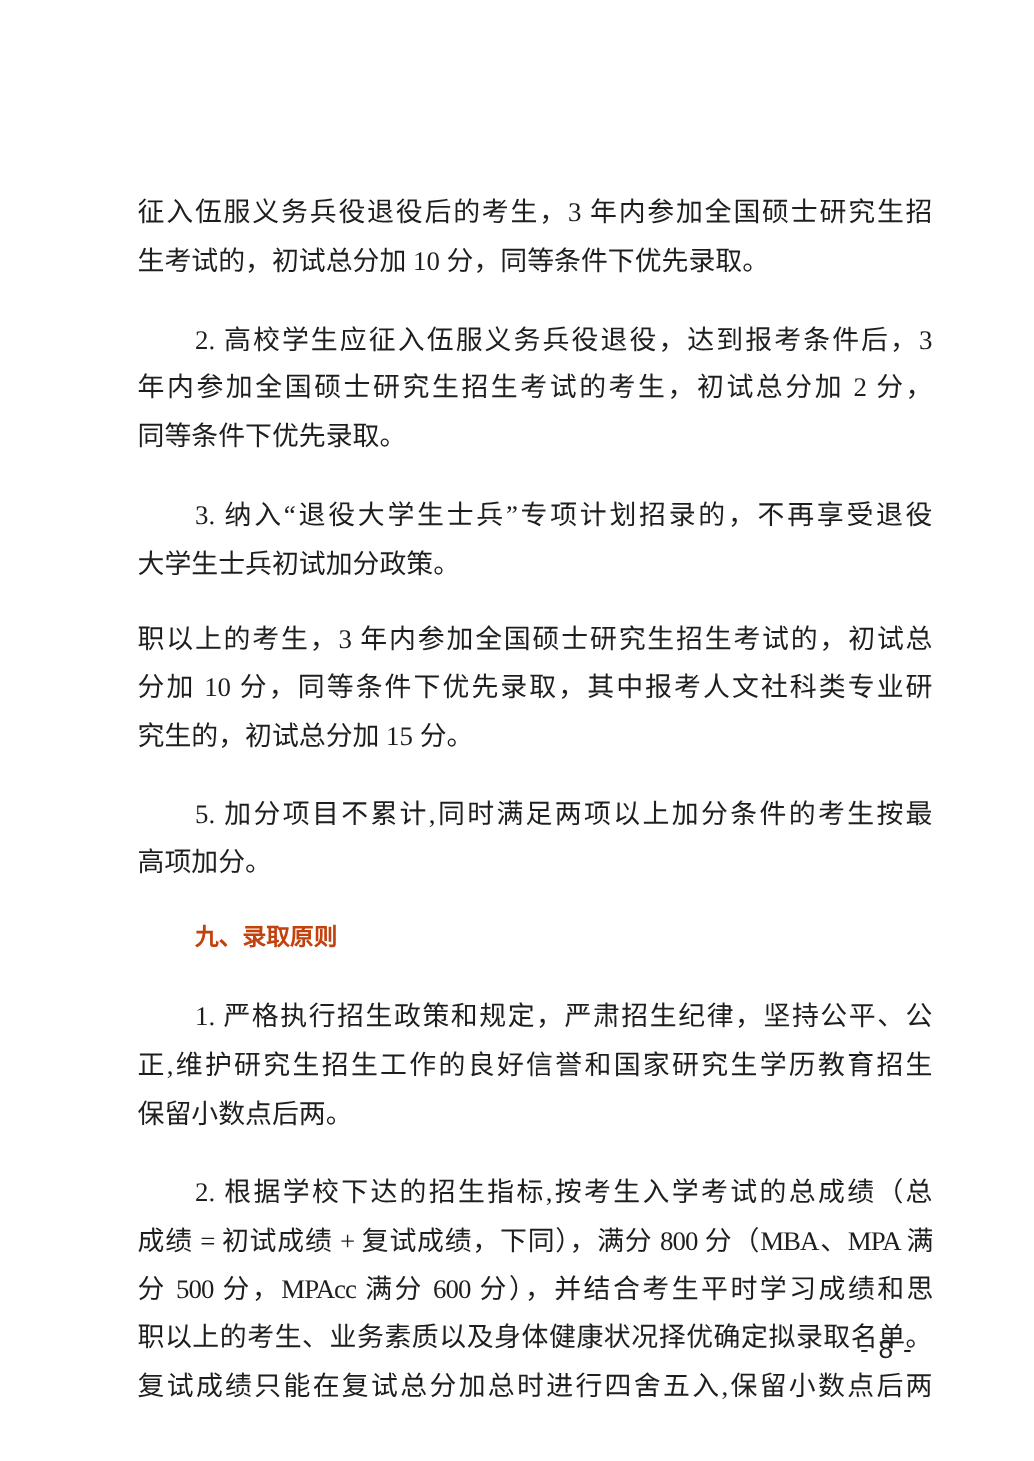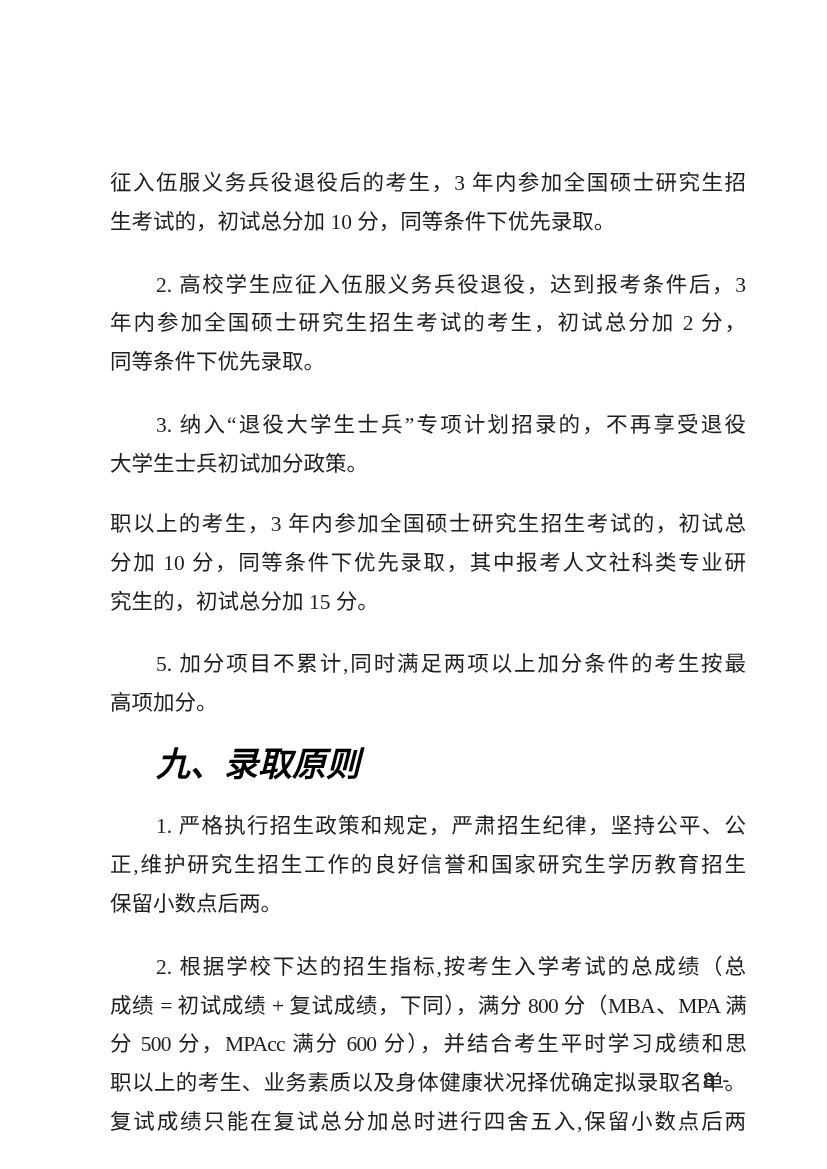--- a/index.html
+++ b/index.html
@@ -12,21 +12,21 @@
     width: 827px;
     height: 1169px;
     background: #ffffff;
     overflow: hidden;
     font-family: "Liberation Serif", "DejaVu Serif", serif;
     color: #1e1e1e;
   }
   .text-block {
     position: absolute;
     left: 110px;
-    top: 164px;
+    top: 151px;
     width: 636px;
     font-size: 21.5px;
   }
   .para { margin: 0; padding: 0; }
   .ln {
     height: 38.8px;
     line-height: 38.8px;
     text-align: justify;
     text-align-last: justify;
     overflow: hidden;
@@ -44,24 +44,23 @@
   .ln.tight {
     letter-spacing: -0.8px;
   }
   .heading {
     height: 38.8px;
     line-height: 38.8px;
     margin: 6px 0 8px 0;
     text-indent: 46px;
     font-family: "Liberation Sans", "DejaVu Sans", sans-serif;
     font-weight: 700;
-    font-size: 34px;
-    color: #000000;
+    font-size: 19px;
+    color: #c2410c;
     text-align: left;
-    font-style: italic;
   }
   .page-number {
     position: absolute;
     left: 688px;
     top: 1068px;
     font-size: 21px;
     line-height: 24px;
     color: #222222;
     font-family: "Liberation Sans", "DejaVu Sans", sans-serif;
     letter-spacing: 1px;

